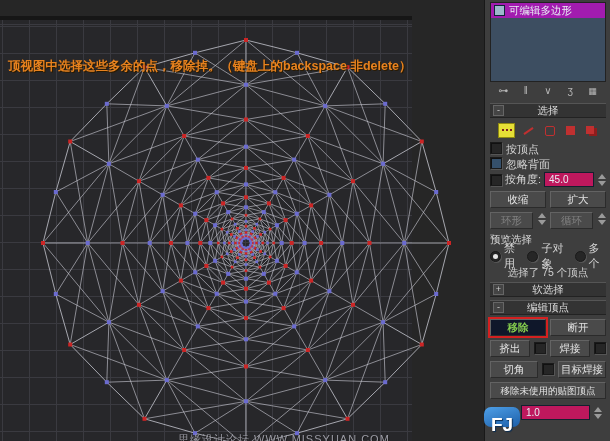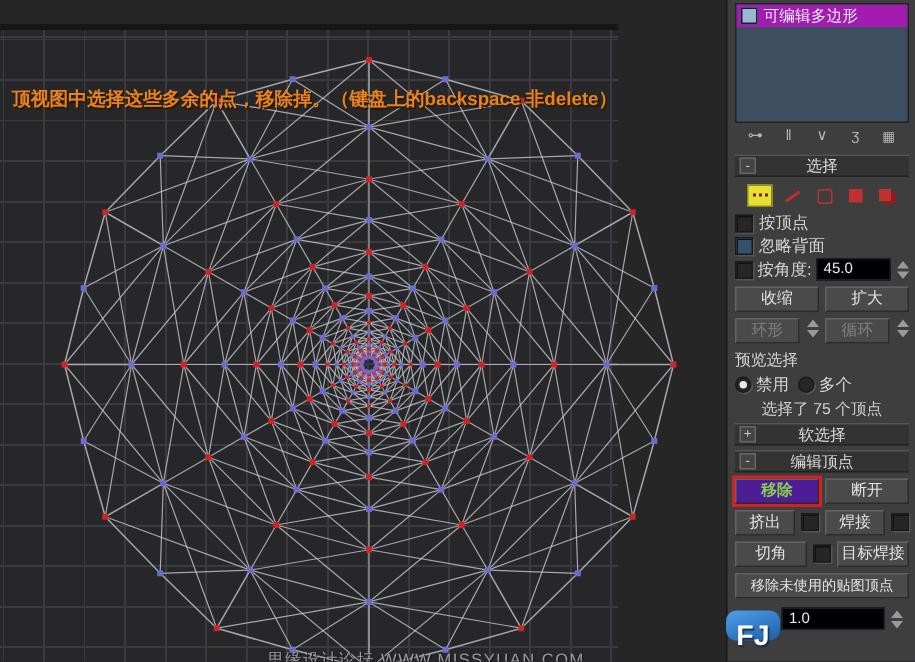--- a/index.html
+++ b/index.html
@@ -82,41 +82,41 @@
   .so{width:15px;height:13px;position:relative;cursor:pointer;}
   .so-vertex{background:#e6df36;border:1px solid #8f8a12;}
   .so-vertex::after{
     content:"";position:absolute;left:3px;top:5px;width:2px;height:2px;background:#7a2020;
     box-shadow:4px 0 0 #7a2020, 8px 0 0 #7a2020;
   }
   .so-edge::after{content:"";position:absolute;left:2px;top:6px;width:11px;height:2px;background:#c03030;transform:rotate(-35deg);}
   .so-border::after{content:"";position:absolute;left:3px;top:2px;width:8px;height:8px;border:1.5px solid #c03030;border-radius:2px;}
   .so-poly::after{content:"";position:absolute;left:3px;top:2px;width:9px;height:9px;background:#c03030;}
   .so-elem::after{content:"";position:absolute;left:2px;top:2px;width:8px;height:8px;background:#c03030;box-shadow:3px 2px 0 #8f1d1d;}
-  .cbrow{height:13px;display:flex;align-items:center;gap:4px;margin-top:2px;}
+  .cbrow{height:13px;display:flex;align-items:flex-start;gap:4px;margin-top:2px;}
   .cb{width:10px;height:10px;background:#262626;border:1px solid #1a1a1a;box-shadow:inset 1px 1px 0 #111, 1px 1px 0 #555;flex:0 0 auto;cursor:pointer;}
   .cb.blue{background:#35506b;}
   .fieldrow{height:15px;display:flex;align-items:center;gap:3px;margin-top:2px;}
   .numfield{
-    flex:1;height:13px;background:#000000;border:1px solid #14202e;
+    flex:1;height:13px;background:#be185d;border:1px solid #14202e;
     color:#e8eef5;font-size:10px;line-height:13px;padding-left:4px;cursor:text;
   }
   .spinner{width:9px;height:14px;display:flex;flex-direction:column;justify-content:space-between;cursor:pointer;}
   .spinner::before{content:"";margin:1px auto 0;width:0;height:0;border-left:4px solid transparent;border-right:4px solid transparent;border-bottom:5px solid #9a9a9a;}
   .spinner::after{content:"";margin:0 auto 1px;width:0;height:0;border-left:4px solid transparent;border-right:4px solid transparent;border-top:5px solid #9a9a9a;}
   .btnrow{display:flex;gap:4px;margin-top:4px;}
   .btn{
     flex:1;height:15px;background:#4a4a4a;
     border:1px solid;border-color:#636363 #2b2b2b #2b2b2b #636363;
     color:#e2e2e2;font-size:10.5px;text-align:center;line-height:15px;
     cursor:pointer;white-space:nowrap;overflow:hidden;
   }
   .btn.disabled{color:#808080;}
   .btn-remove{
-    background:#4c1d95;color:#86cf4e;font-weight:bold;
+    background:#0f172a;color:#86cf4e;font-weight:bold;
     outline:2px solid #d42020;outline-offset:0px;
   }
   .lbl{font-size:10.5px;color:#d6d6d6;margin-top:4px;}
   .radios{display:flex;align-items:center;gap:6px;margin-top:3px;height:12px;}
   .radio{display:flex;align-items:center;gap:3px;cursor:pointer;}
   .rdot{width:9px;height:9px;border-radius:50%;background:#262626;border:1px solid #1a1a1a;box-shadow:1px 1px 0 #555;position:relative;flex:0 0 auto;}
   .radio.sel .rdot::after{content:"";position:absolute;left:2px;top:2px;width:5px;height:5px;border-radius:50%;background:#e8e8e8;}
   .status{margin-top:4px;height:13px;text-align:center;color:#d0d0d0;font-size:10.5px;}
   .weightrow{display:flex;align-items:center;gap:3px;margin-top:6px;padding:0 4px;}
   .weightrow .wl{font-size:10.5px;color:#d6d6d6;flex:0 0 auto;}
@@ -1177,20 +1177,24 @@
     </div>
 
     <div class="lbl">预览选择</div>
     <div class="radios">
       <span class="radio sel">
         <span class="rdot"></span>
         <span>禁用</span>
       </span>
       <span class="radio">
         <span class="rdot"></span>
+        <span>子对象</span>
+      </span>
+      <span class="radio">
+        <span class="rdot"></span>
         <span>多个</span>
       </span>
     </div>
 
     <div class="status">选择了 75 个顶点</div>
 
     <div class="rollout">
       <span class="pm">+</span>
       <span class="rtitle">软选择</span>
     </div>

